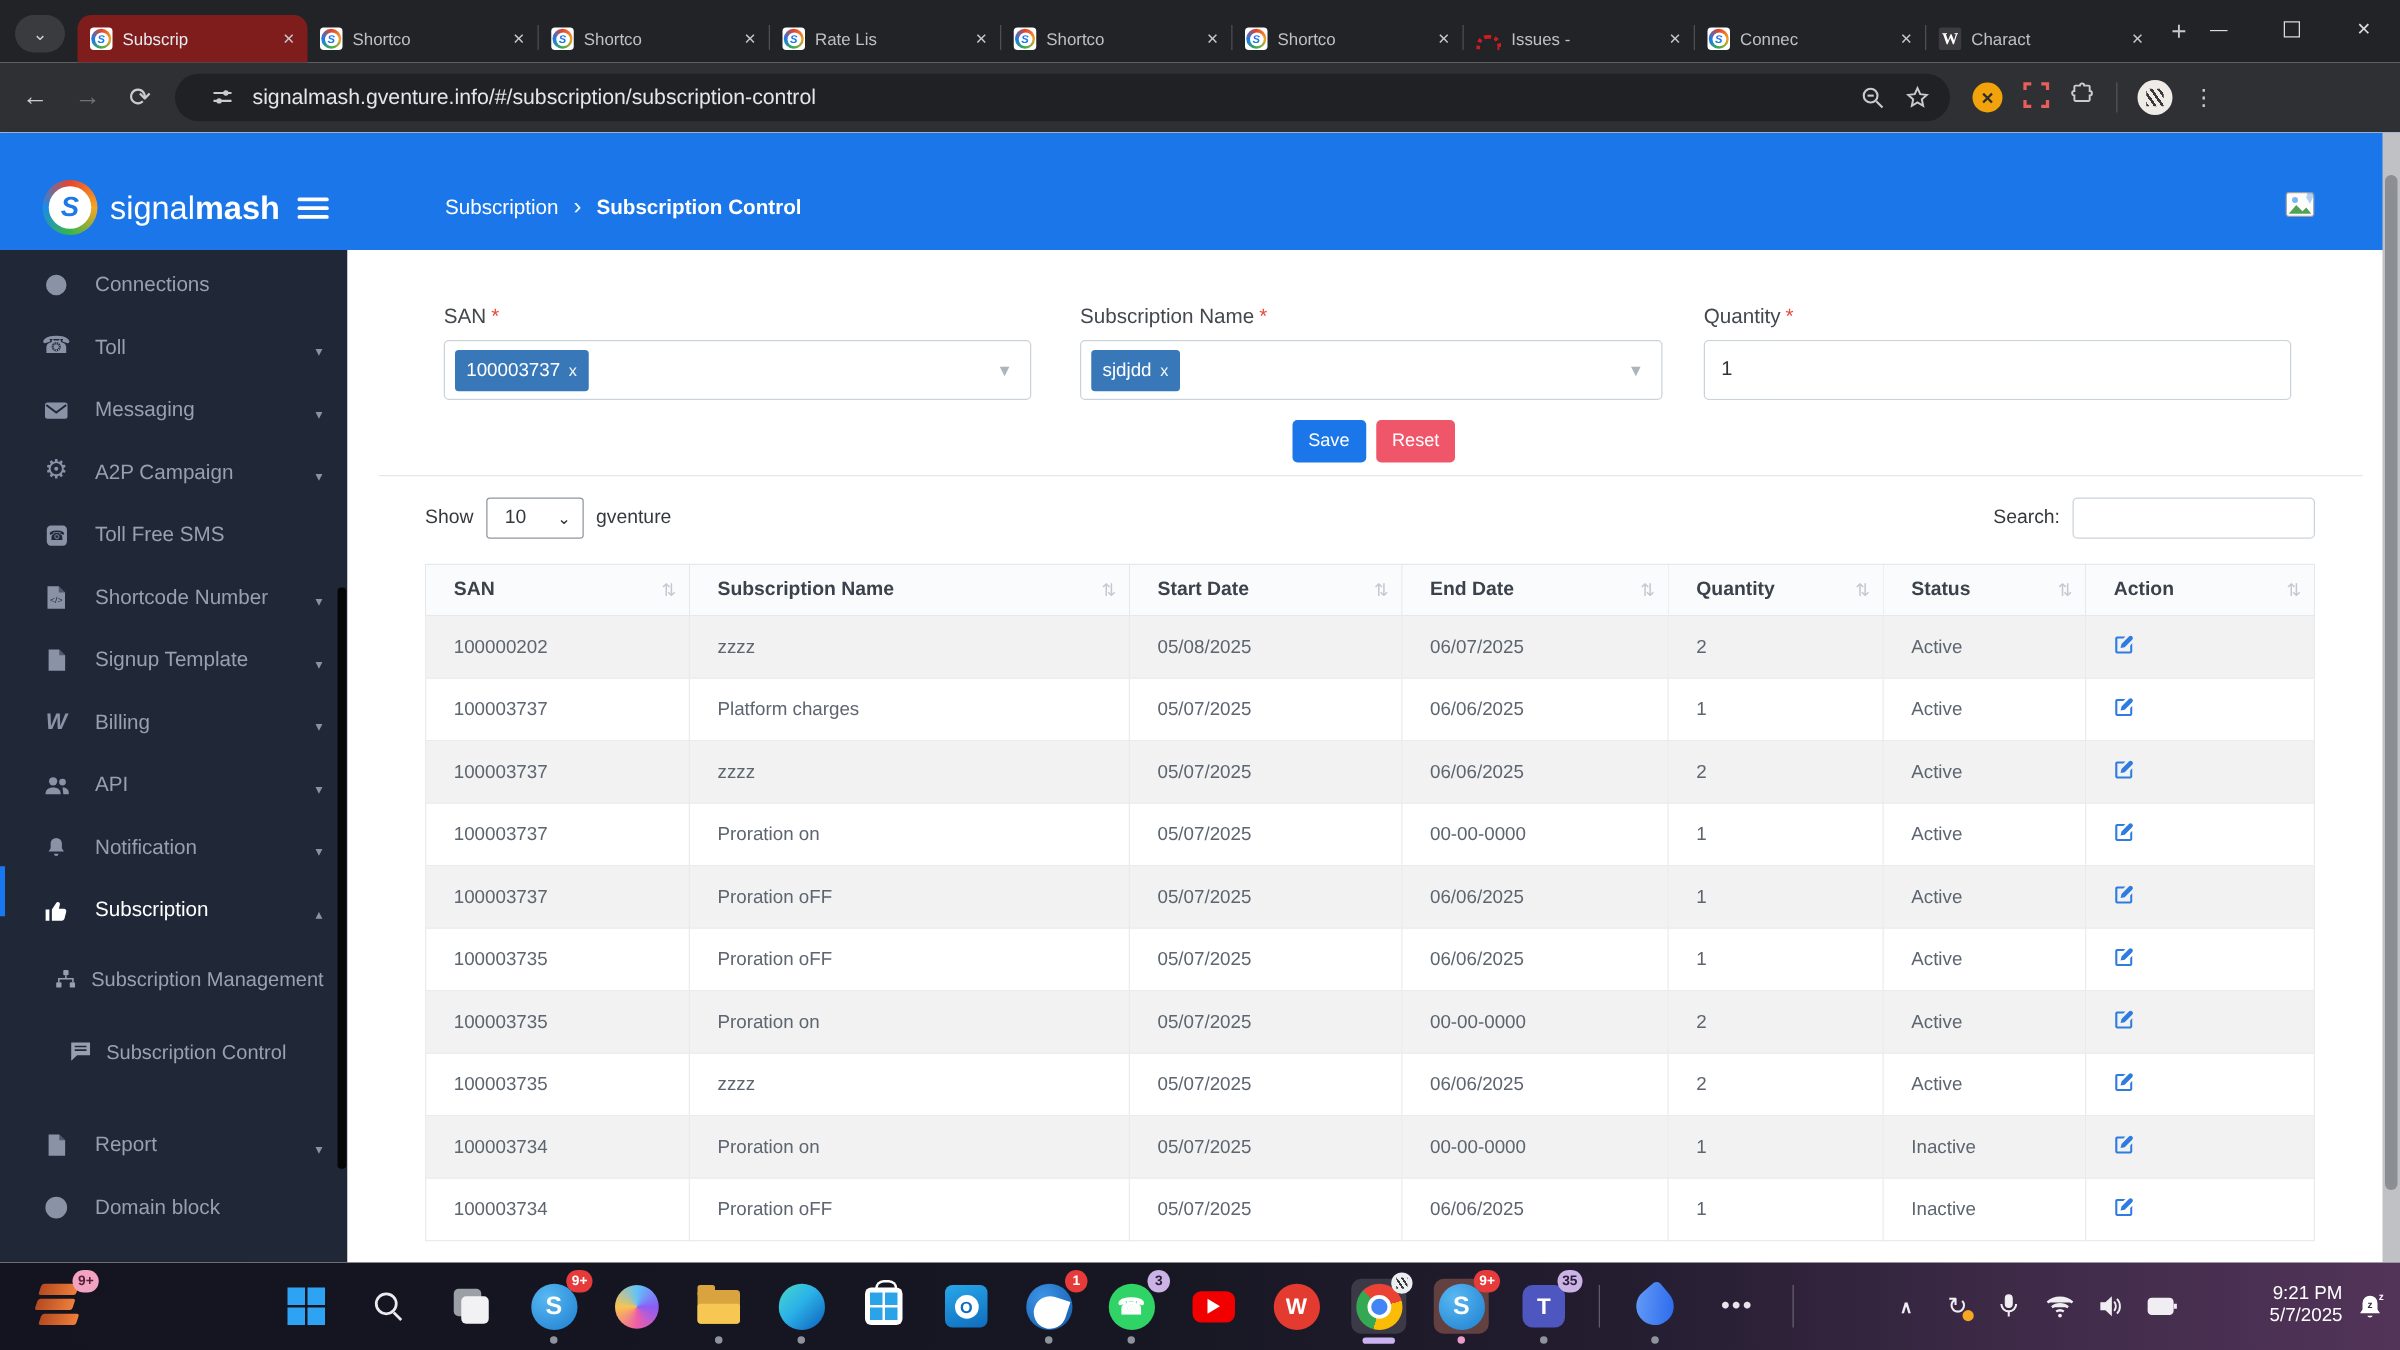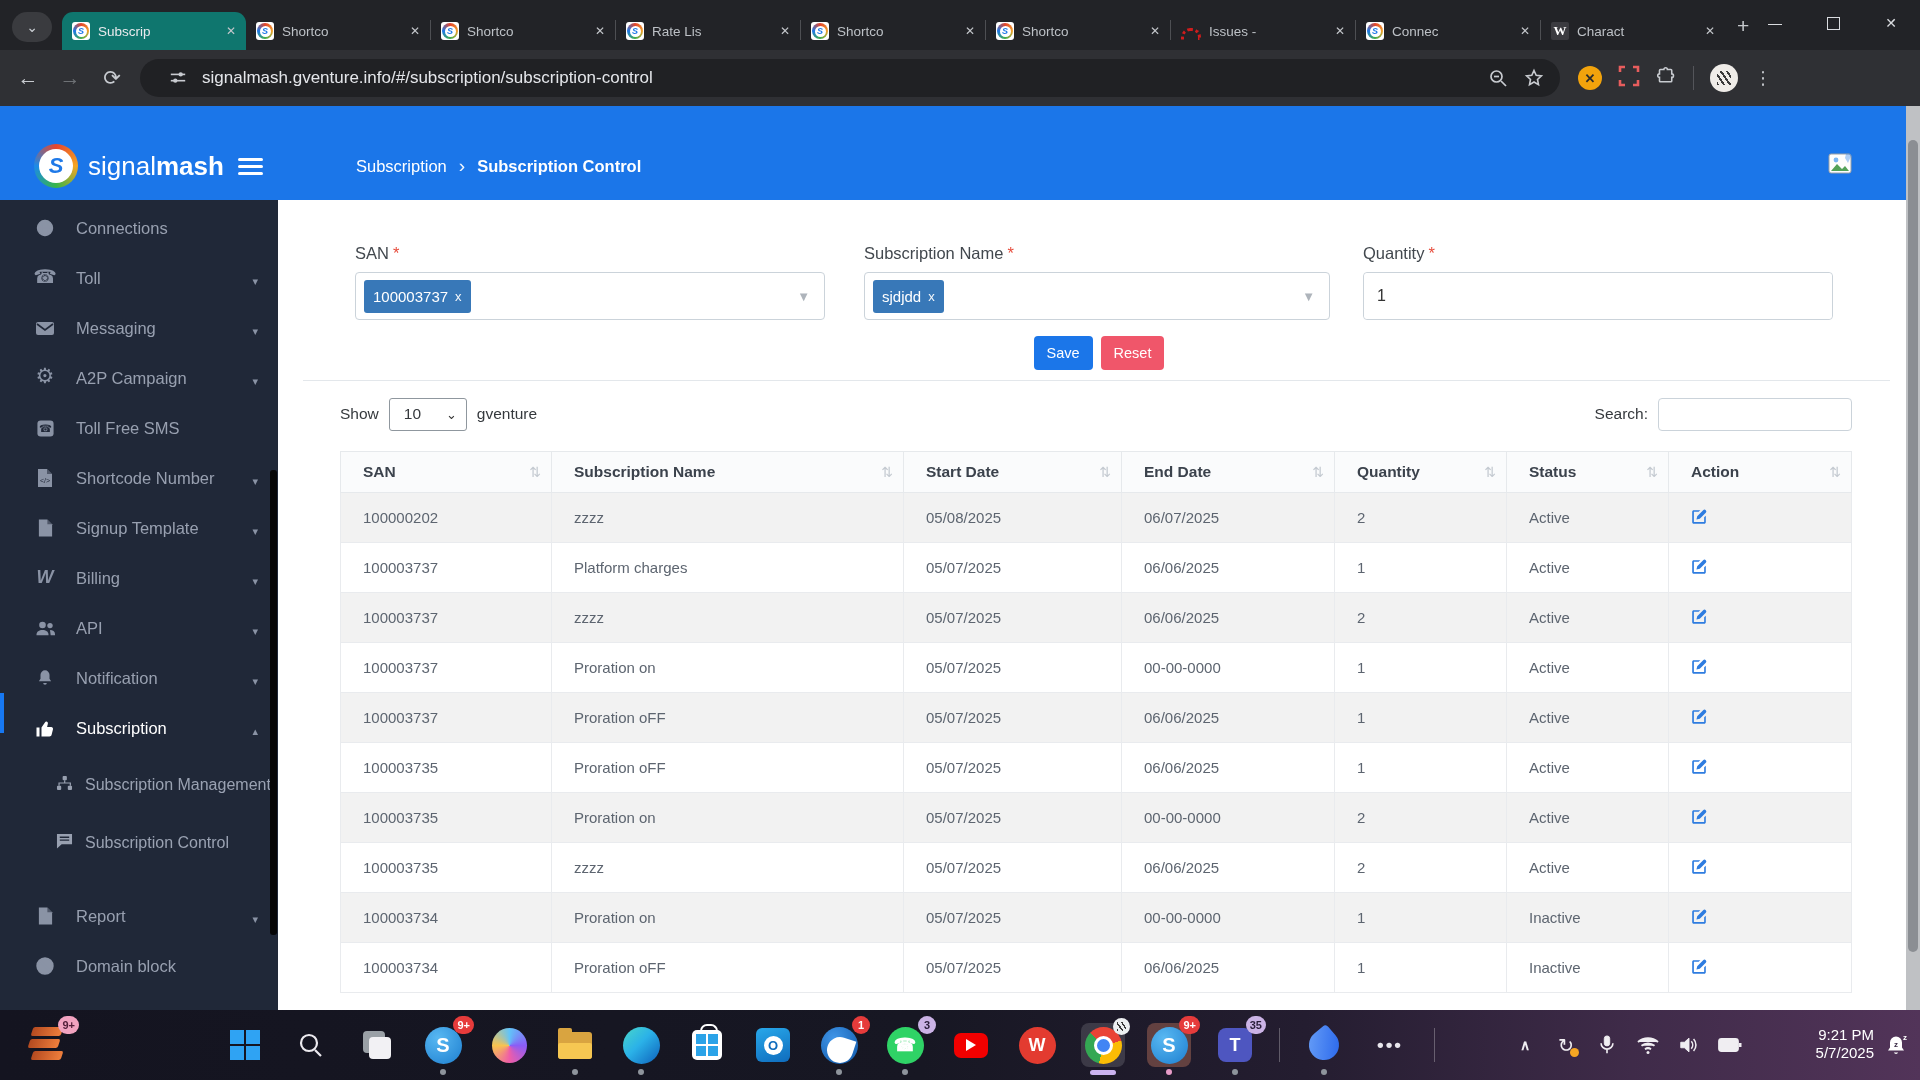--- a/index.html
+++ b/index.html
@@ -3,21 +3,21 @@
 <meta charset="utf-8">
 <style>
   html,body{margin:0;padding:0;}
   body{width:1920px;height:1080px;overflow:hidden;font-family:"Liberation Sans",sans-serif;background:#fff;}
   .screen{position:relative;width:1920px;height:1080px;overflow:hidden;}
 
   
   #tabstrip{position:absolute;top:0;left:0;width:100%;height:50px;background:#222327;display:flex;align-items:flex-end;}
   .tabsearch{width:40px;height:30px;border-radius:15px;background:#3a3b3f;color:#c9cdd2;display:flex;align-items:center;justify-content:center;margin:0 10px 8px 12px;font-size:14px;flex:none;}
   .tab{width:168px;height:38px;display:flex;align-items:center;padding:0 6px 0 10px;gap:8px;color:#bdc1c6;font-size:13.5px;position:relative;border-radius:11px 11px 0 0;flex:none;}
-  .tab.active{background:#0f766e;color:#e9eaed;}
+  .tab.active{background:#7f1d1d;color:#e9eaed;}
   .tab .title{flex:1;overflow:hidden;white-space:nowrap;}
   .tab .x{font-size:12px;color:#c4c7cb;width:18px;height:18px;border-radius:50%;display:flex;align-items:center;justify-content:center;flex:none;}
   .tabsep{width:1px;height:20px;background:#4e4f53;margin-bottom:10px;flex:none;}
   .favbox{width:18px;height:18px;background:#fff;border-radius:3px;display:flex;align-items:center;justify-content:center;flex:none;}
   .fav-sm{width:16px;height:16px;border-radius:50%;background:conic-gradient(#e4452c,#f0a02a,#3fae4a,#1e79e8,#e4452c);position:relative;}
   .fav-sm::after{content:"S";position:absolute;inset:2.5px;background:#fff;border-radius:50%;color:#1e79e8;font-weight:bold;font-style:italic;font-size:9px;line-height:11px;text-align:center;}
   .fav-red{width:14px;height:9px;border:3px dotted #cf1d1d;border-bottom:none;border-radius:9px 9px 0 0;margin-top:5px;}
   .fav-w{width:18px;height:18px;background:#3b3b40;color:#fff;font-family:"Liberation Serif",serif;font-size:13px;font-weight:bold;display:flex;align-items:center;justify-content:center;border-radius:2px;flex:none;}
   .newtab{color:#c4c7cb;font-size:21px;margin:0 0 12px 12px;flex:none;}
   .wincontrols{position:absolute;right:0;top:0;height:46px;display:flex;}
@@ -56,21 +56,21 @@
   #sidebar{position:absolute;top:94px;left:0;width:278px;bottom:0;background:#202838;overflow:hidden;}
   .sidelist{margin-top:-12px;}
   .sideitem{height:50px;display:flex;align-items:flex-end;padding:0 20px 0 34px;color:#98a0b0;font-size:16.5px;gap:20px;position:relative;}
   .sideitem .ibox{width:22px;display:flex;justify-content:center;flex:none;}
   .sideitem svg{fill:#8a93a5;}
   .scaret{margin-left:auto;font-size:11px;color:#8a93a5;}
   .sideitem.active{color:#fff;}
   .sideitem.active svg{fill:#fff;}
   .sideitem.active::before{content:"";position:absolute;left:0;top:5px;bottom:5px;width:4px;background:#1778f2;}
   .subwrap{margin-top:18px;}
-  .sidesub{height:58px;display:flex;align-items:center;padding-left:56px;color:#9aa2b2;font-size:16px;gap:12px;}
+  .sidesub{height:58px;display:flex;align-items:center;padding-left:44px;color:#9aa2b2;font-size:16px;gap:12px;}
   .sidesub svg{fill:#98a0b0;}
   .afterwrap{margin-top:4px;}
   .sidescroll{position:absolute;right:1px;top:270px;width:7px;height:465px;background:#060606;border-radius:3px;}
 
   #main{position:absolute;top:94px;left:278px;right:0;bottom:0;background:#fff;}
   .flabel{position:absolute;top:44px;font-size:16.5px;color:#42484e;}
   .flabel .req{color:#e74c3c;margin-left:4px;}
   .lab1{left:77px;}.lab2{left:586px;}.lab3{left:1085px;}
   .field{position:absolute;top:72px;height:48px;border:1px solid #cbd3da;border-radius:4px;background:#fff;box-sizing:border-box;display:flex;align-items:center;}
   .f1{left:77px;width:470px;}.f2{left:586px;width:466px;}.f3{left:1085px;width:470px;}

